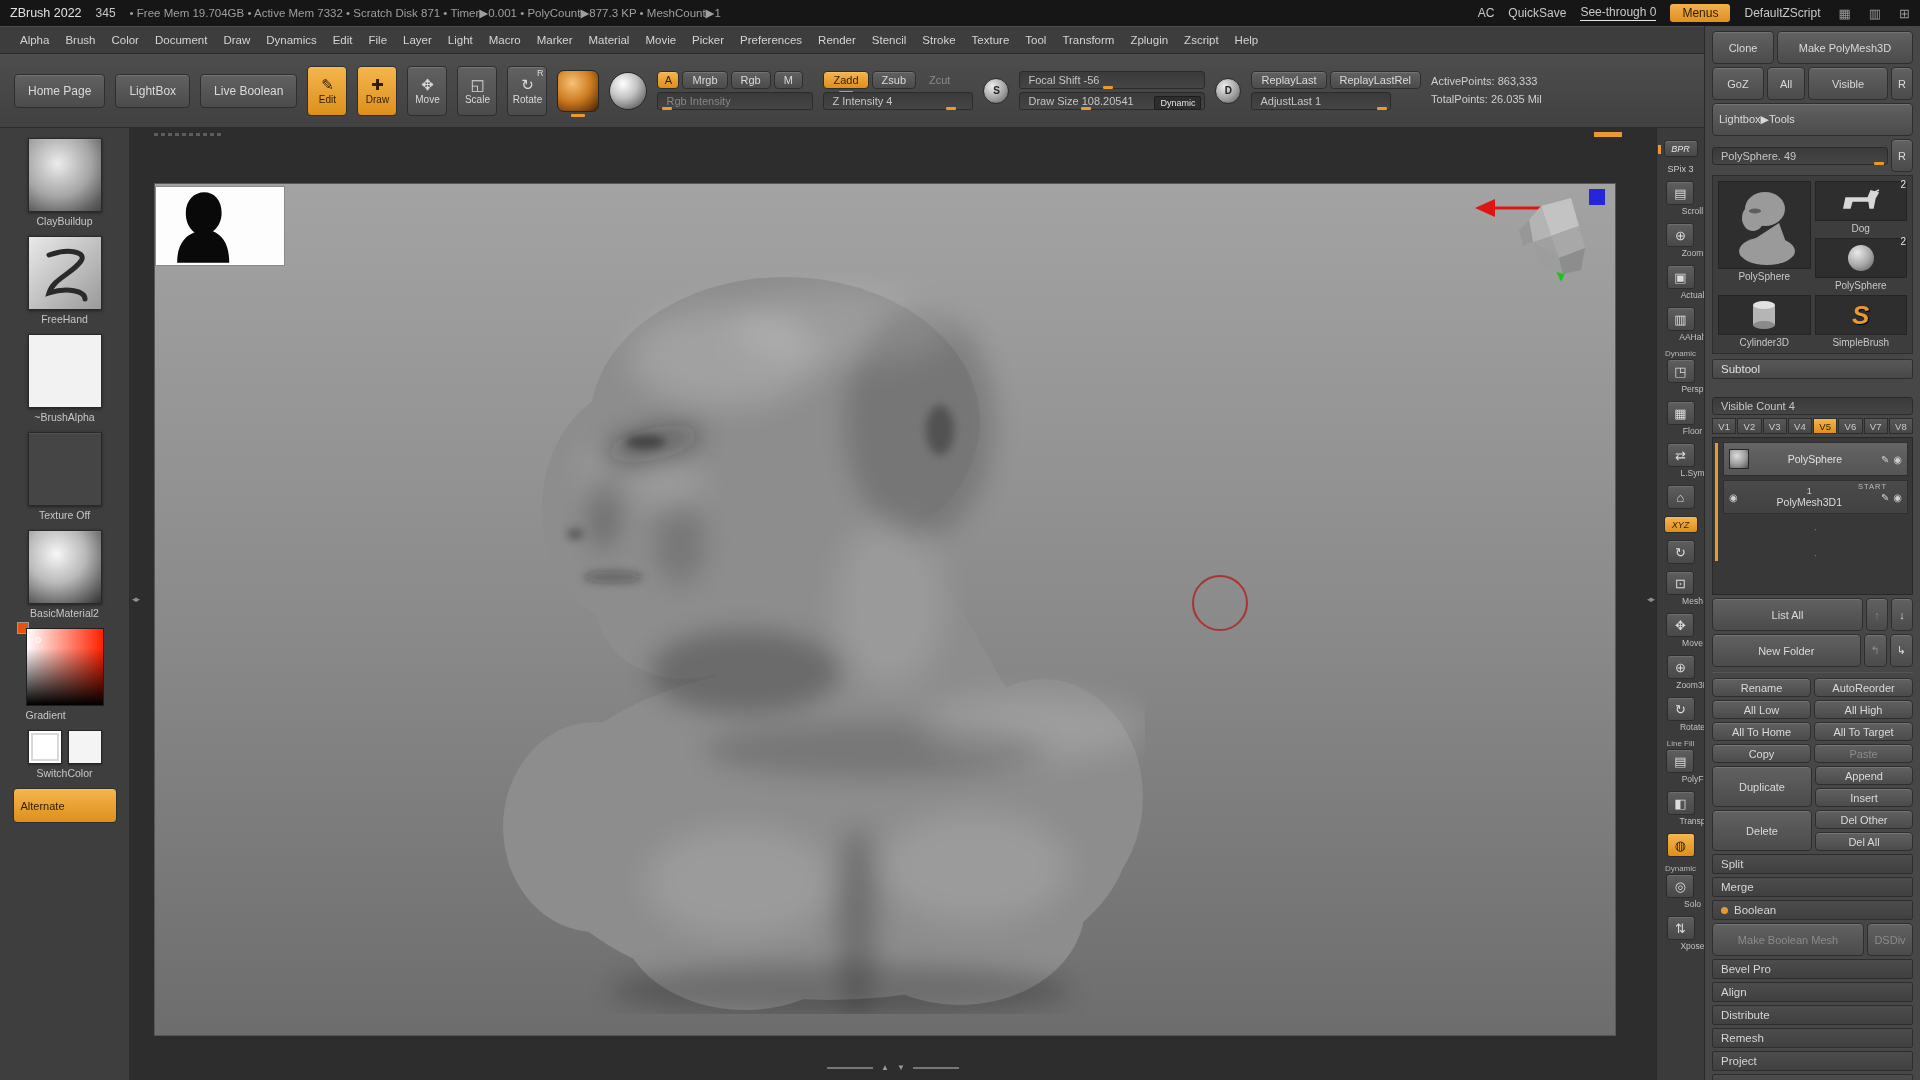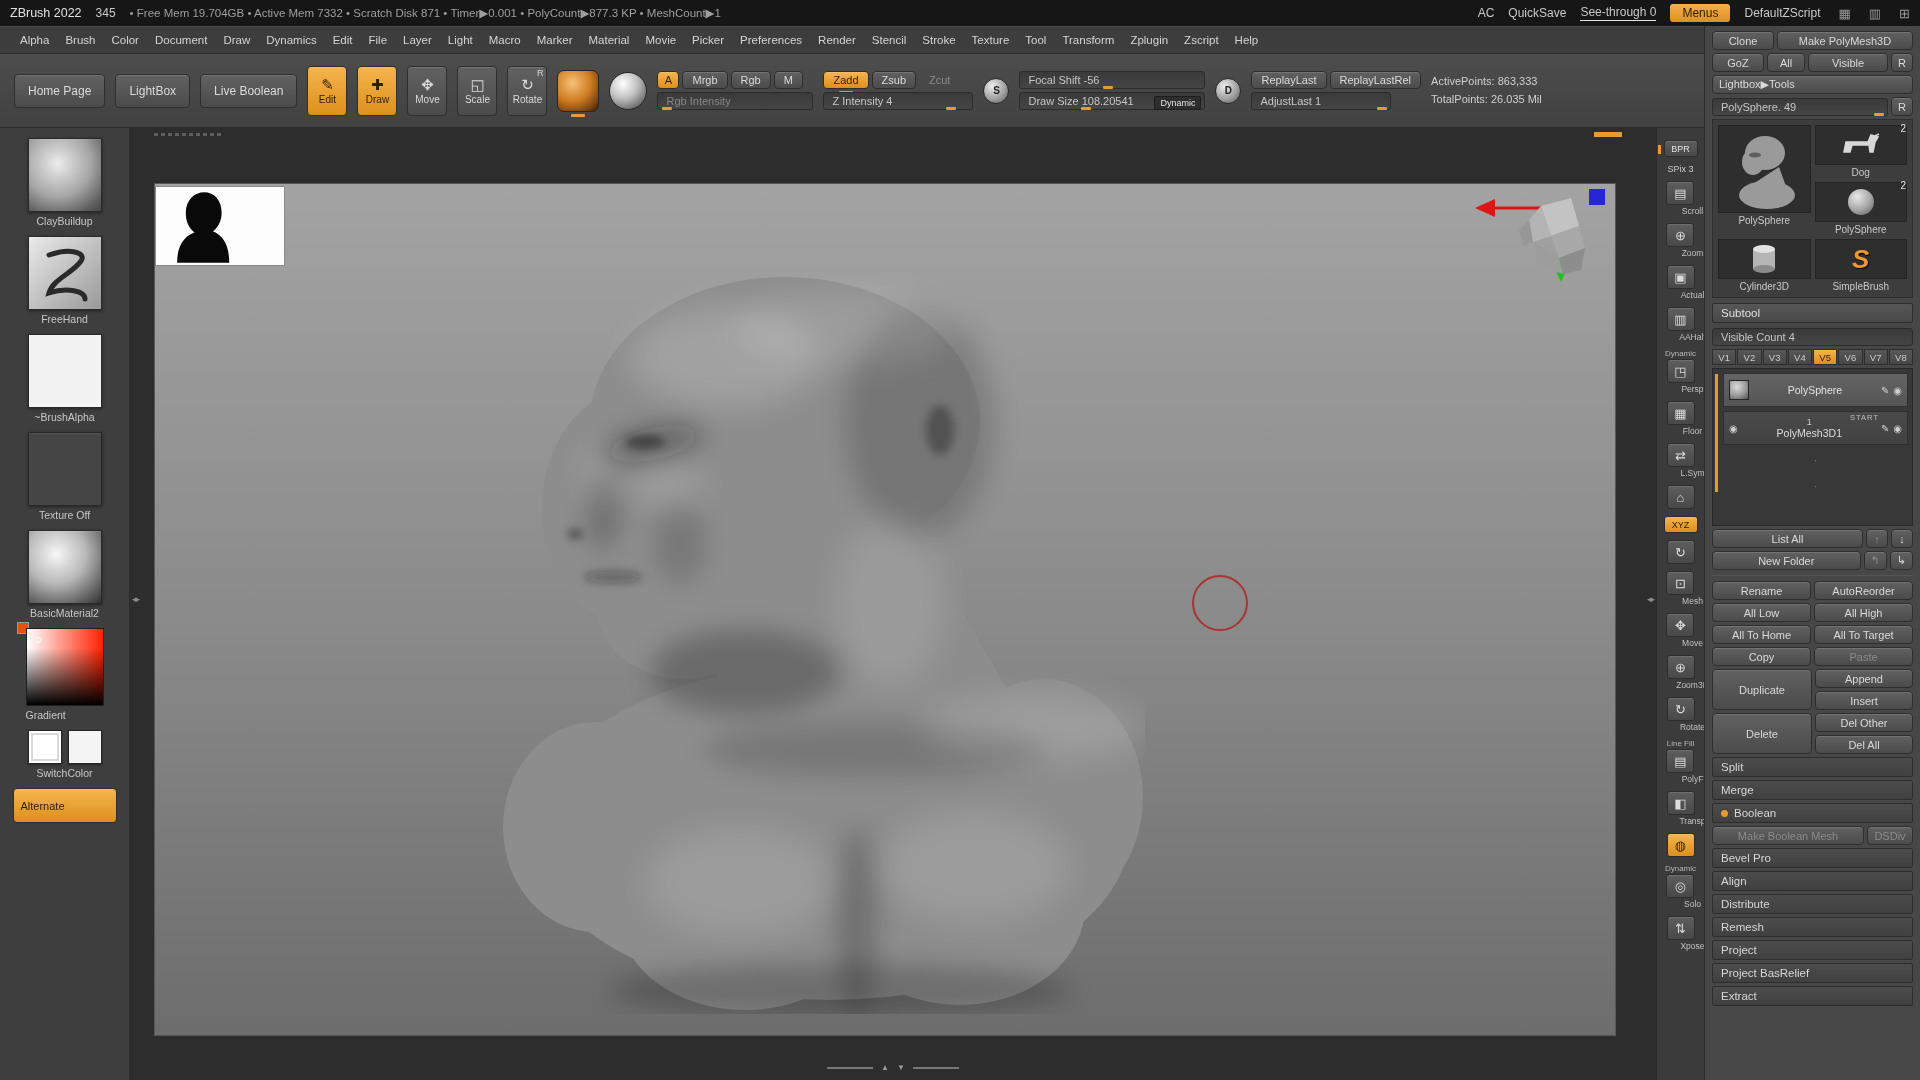--- a/index.html
+++ b/index.html
@@ -77,59 +77,59 @@
   .gizmo { position:absolute; right:6px; top:2px; width:150px; height:112px; }
   .cursor-circle { position:absolute; left:71%; top:46%; width:56px; height:56px; border:2.5px solid rgba(175,35,35,.85); border-radius:50%; }
   .bscroll { position:absolute; bottom:8px; left:50%; transform:translateX(-50%); display:flex; align-items:center; gap:8px; color:#9a9a9a; font-size:8px; }
   .bscroll .line { width:46px; height:2px; background:#777; }
   .side-arrows { position:absolute; top:49%; font-size:9px; color:#8d8d8d; letter-spacing:-1px; }
 
   
   .right-strip { width:48px; background:#3b3b3b; border-left:1px solid #2a2a2a; display:flex; flex-direction:column; align-items:center; padding-top:12px; gap:7px; overflow:hidden; }
   .strip-item { display:flex; flex-direction:column; align-items:center; gap:1px; }
   .sbtn { width:28px; height:24px; background:linear-gradient(#5e5e5e,#484848); border:1px solid #2d2d2d; border-radius:3px; box-shadow:inset 0 1px 0 rgba(255,255,255,.1); display:flex; align-items:center; justify-content:center; position:relative; }
-  .sbtn.wide { width:34px; height:17px; }
+  .sbtn.wide { width:34px; height:17px;font-style:italic; }
   .sbtn.orange { background:linear-gradient(#f5b54e,#dd8f1c); }
   .sbtn.orange .sic { color:#2e1e00; }
   .sic { font-size:13px; color:#dcdcdc; line-height:1; }
   .sbtn-txt { font-size:9px; color:#e2e2e2; }
   .sbtn.orange .sbtn-txt { color:#2e1e00; }
   .stxt { font-size:8.5px; color:#c2c2c2;padding-left:24px; }
   .stop { font-size:8px; color:#b5b5b5; }
   .slabel { font-size:9px; color:#cccccc; }
   .odot { position:absolute; left:-7px; top:4px; width:3px; height:9px; background:#e8992f; }
 
   
   .right-panel { width:216px; background:#474747; border-left:1px solid #2a2a2a; padding:5px 7px; font-size:11px; overflow:hidden; }
   .rp-row { display:flex; gap:3px; margin-bottom:3px; align-items:center; }
-  .rp-btn { height:19px; font-size:11px; padding:0 6px; flex:1; }
+  .rp-btn { height:33px; font-size:11px; padding:0 6px; flex:1; }
   .rp-btn.left { justify-content:flex-start; }
   .w-goz { flex:0 0 52px; } .w-all { flex:0 0 38px; } .w-r { flex:0 0 22px; }
   .tool-thumbs { background:#3d3d3d; border:1px solid #2e2e2e; padding:5px; display:grid; grid-template-columns:1fr 1fr; gap:4px; margin-bottom:5px; }
   .tcell { position:relative; display:flex; flex-direction:column; align-items:center; gap:2px; }
   .tthumb { width:100%; background:#2e2e2e; border:1px solid #242424; display:flex; align-items:center; justify-content:center; }
   .tthumb.big { height:58px; }
   .tthumb.small { height:40px; }
   .tbadge { position:absolute; top:-2px; right:1px; font-size:10px; color:#e6e6e6; }
   .tlabel { font-size:10px; color:#c9c9c9; }
   .sbrushS { font-size:26px; font-weight:bold; font-style:italic; color:#e8992f; text-shadow:1px 1px 1px #000; }
   .sep { height:1px; background:#373737; border-bottom:1px solid #555; margin:5px 0; }
-  .section-hdr { height:20px; background:linear-gradient(#575757,#484848); border:1px solid #2e2e2e; border-radius:2px; display:flex; align-items:center; padding:0 8px; font-size:11.5px; color:#e0e0e0; margin-bottom:5px; }
+  .section-hdr { height:20px; background:linear-gradient(#575757,#484848); border:1px solid #2e2e2e; border-radius:2px; display:flex; align-items:center; padding:0 8px; font-size:11.5px; color:#e0e0e0; margin-bottom:18px; }
   .vtabs { display:flex; gap:1px; margin-bottom:3px; }
   .vtab { flex:1; height:16px; font-size:9.5px; background:linear-gradient(#575757,#474747); border:1px solid #2d2d2d; color:#cccccc; display:flex; align-items:center; justify-content:center; }
   .vtab.active { background:linear-gradient(#f5b54e,#dd8f1c); color:#2e1e00; }
   .st-list { background:#383838; border:1px solid #282828; height:158px; position:relative; padding:4px 4px 4px 10px; margin-bottom:3px; }
   .st-list::before { content:""; position:absolute; left:2px; top:5px; width:3px; height:118px; background:#e8992f; }
   .st-row { height:34px; background:linear-gradient(#4a4a4a,#424242); border:1px solid #2f2f2f; display:flex; align-items:center; gap:4px; padding:0 5px; margin-bottom:4px; position:relative; }
   .st-row.sel { background:linear-gradient(#646464,#555555); }
   .st-row.empty { background:transparent; border-color:transparent; justify-content:center; color:#7c7c7c; height:22px; }
   .st-thumb { width:20px; height:20px; background:radial-gradient(circle at 38% 32%, #dcdcdc, #9b9b9b 55%, #4f4f4f), #333; border:1px solid #262626; }
   .st-name { flex:1; text-align:center; font-size:10.5px; color:#e2e2e2; }
   .st-ic { font-size:10px; color:#cfcfcf; }
-  .st-start { position:absolute; top:1px; right:28px; font-size:7.5px; color:#bdbdbd; letter-spacing:1px; }
+  .st-start { position:absolute; top:1px; right:20px; font-size:7.5px; color:#bdbdbd; letter-spacing:1px; }
   .st-num { font-size:9px; color:#cfcfcf; line-height:1; }
   .g2row { display:flex; gap:3px; margin-bottom:3px; }
   .g2row .btn { flex:1; height:19px; font-size:11px; }
   .tall2 { height:41px !important; }
   .stack2 { flex:1; display:flex; flex-direction:column; gap:3px; }
   .stack2 .btn { height:19px; }
   .sect { height:20px; background:linear-gradient(#4c4c4c,#404040); border:1px solid #2d2d2d; border-radius:2px; display:flex; align-items:center; gap:6px; padding:0 8px; font-size:11.5px; color:#d6d6d6; margin-bottom:3px; }
   .obullet { width:7px; height:7px; border-radius:50%; background:#e8992f; }
 </style>
 </head>

